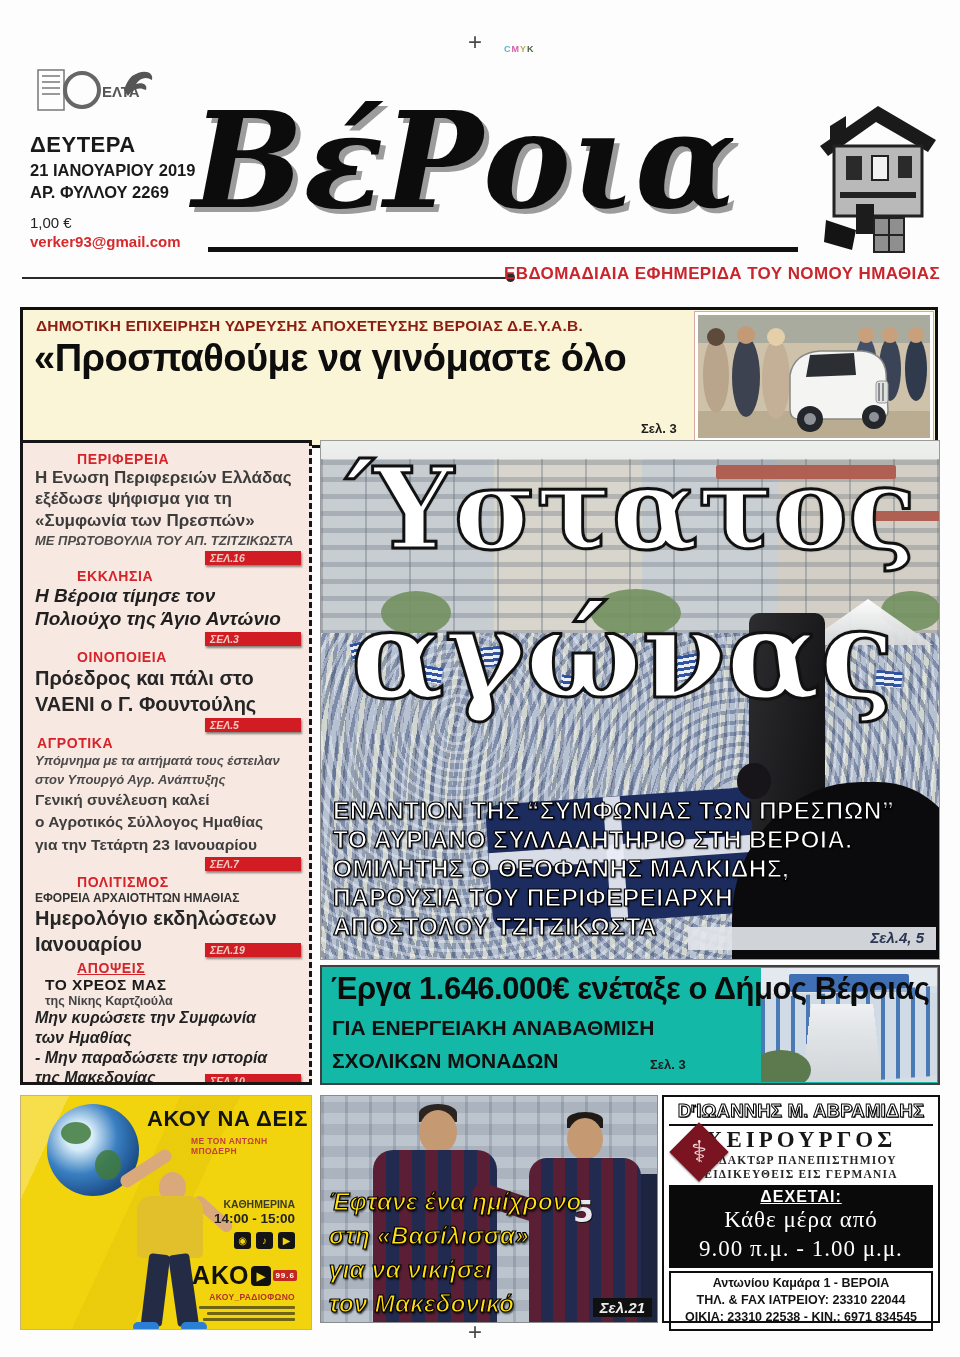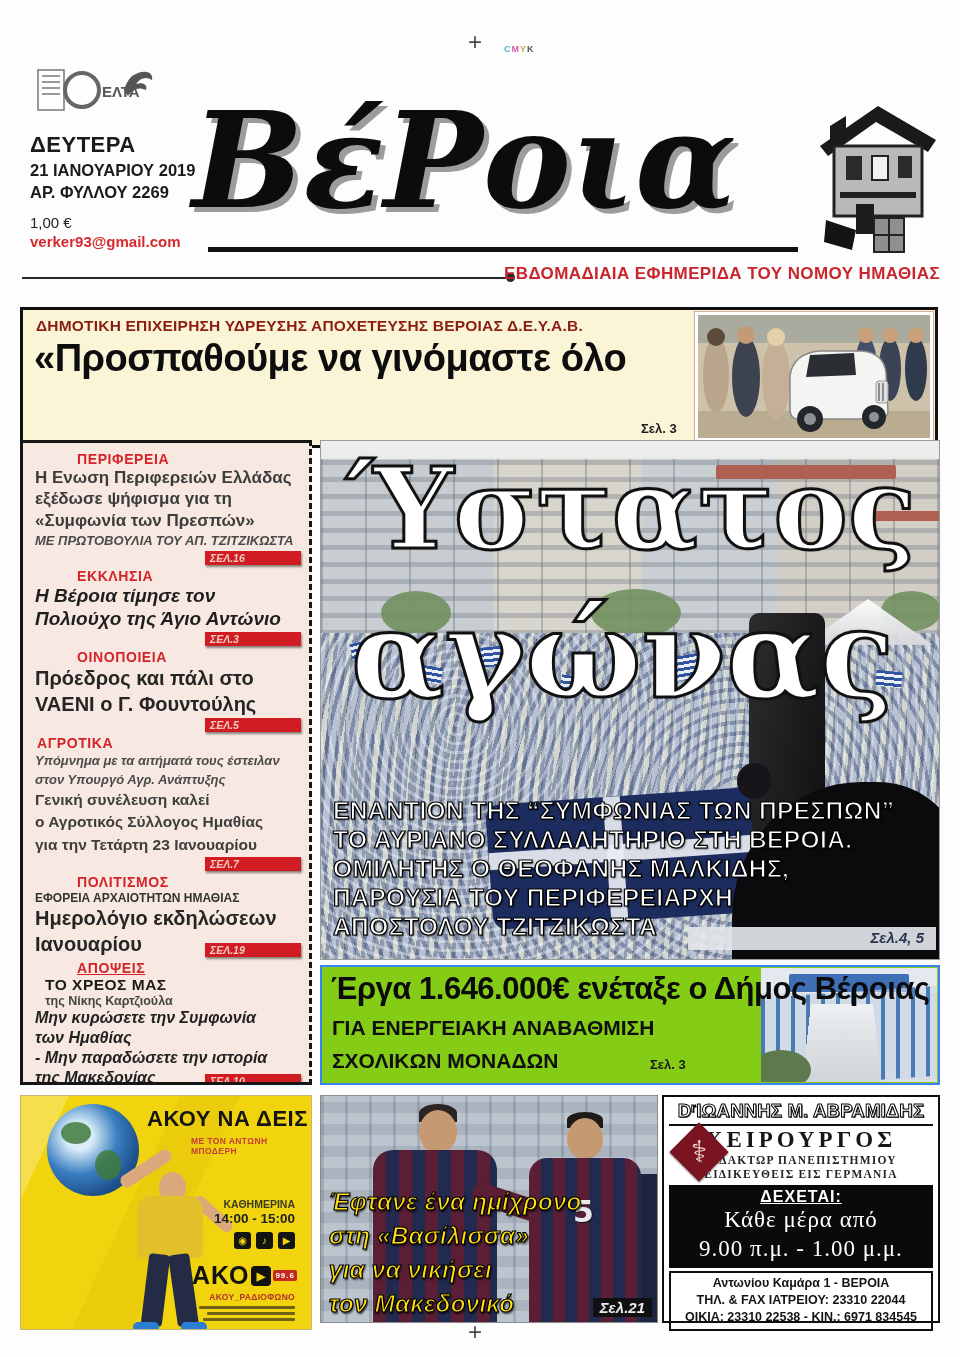--- a/index.html
+++ b/index.html
@@ -98,22 +98,22 @@
   #ph1{left:26px;top:12px;font-size:112px;}
   #ph2{left:30px;top:152px;font-size:122px;}
   .cap{position:absolute;left:12px;font-size:24.5px;font-weight:bold;color:#fff;
      -webkit-text-stroke:1.2px #000;text-shadow:1px 1px 2px rgba(0,0,0,.8);letter-spacing:.4px;white-space:nowrap;}
   #cap0{top:356px;} #cap1{top:385px;} #cap2{top:414px;} #cap3{top:443px;} #cap4{top:472px;}
   #mp-pageref{position:absolute;right:3px;bottom:9px;width:248px;height:23px;
      background:rgba(226,229,233,.92);color:#2a3550;font-weight:bold;font-style:italic;
      font-size:15px;text-align:right;padding:2px 12px 0 0;box-sizing:border-box;}
 
   
-  #schools{left:320px;top:965px;width:620px;height:120px;background:#84cc16;
-     border:2px solid #3b82f6;box-sizing:border-box;}
+  #schools{left:320px;top:965px;width:620px;height:120px;background:#14b8a6;
+     border:2px solid #404040;box-sizing:border-box;}
   #schools .sch-h{position:absolute;left:9px;top:4px;font-size:31px;font-weight:bold;color:#0b0b0b;
      letter-spacing:-.5px;z-index:3;white-space:nowrap;}
   #schools .sch-s{position:absolute;left:10px;font-size:21px;font-weight:bold;color:#101010;}
   #schools .s1{top:49px;} #schools .s2{top:82px;}
   #schools .sch-page{position:absolute;left:328px;top:90px;font-size:13px;font-weight:bold;color:#1b1b1b;}
   #schoolphoto{position:absolute;right:1px;top:1px;width:176px;height:114px;overflow:hidden;
      background:linear-gradient(#e3e9ef 0 22%, #d7dde2 22% 100%);}
   #sp-sign{position:absolute;left:28px;top:6px;width:120px;height:18px;background:#3f6fb5;border-radius:2px;}
   #sp-fence{position:absolute;left:0;top:24px;right:0;bottom:0;
      background:repeating-linear-gradient(90deg,#4a7ab5 0 4px,rgba(205,217,232,.65) 4px 15px);

